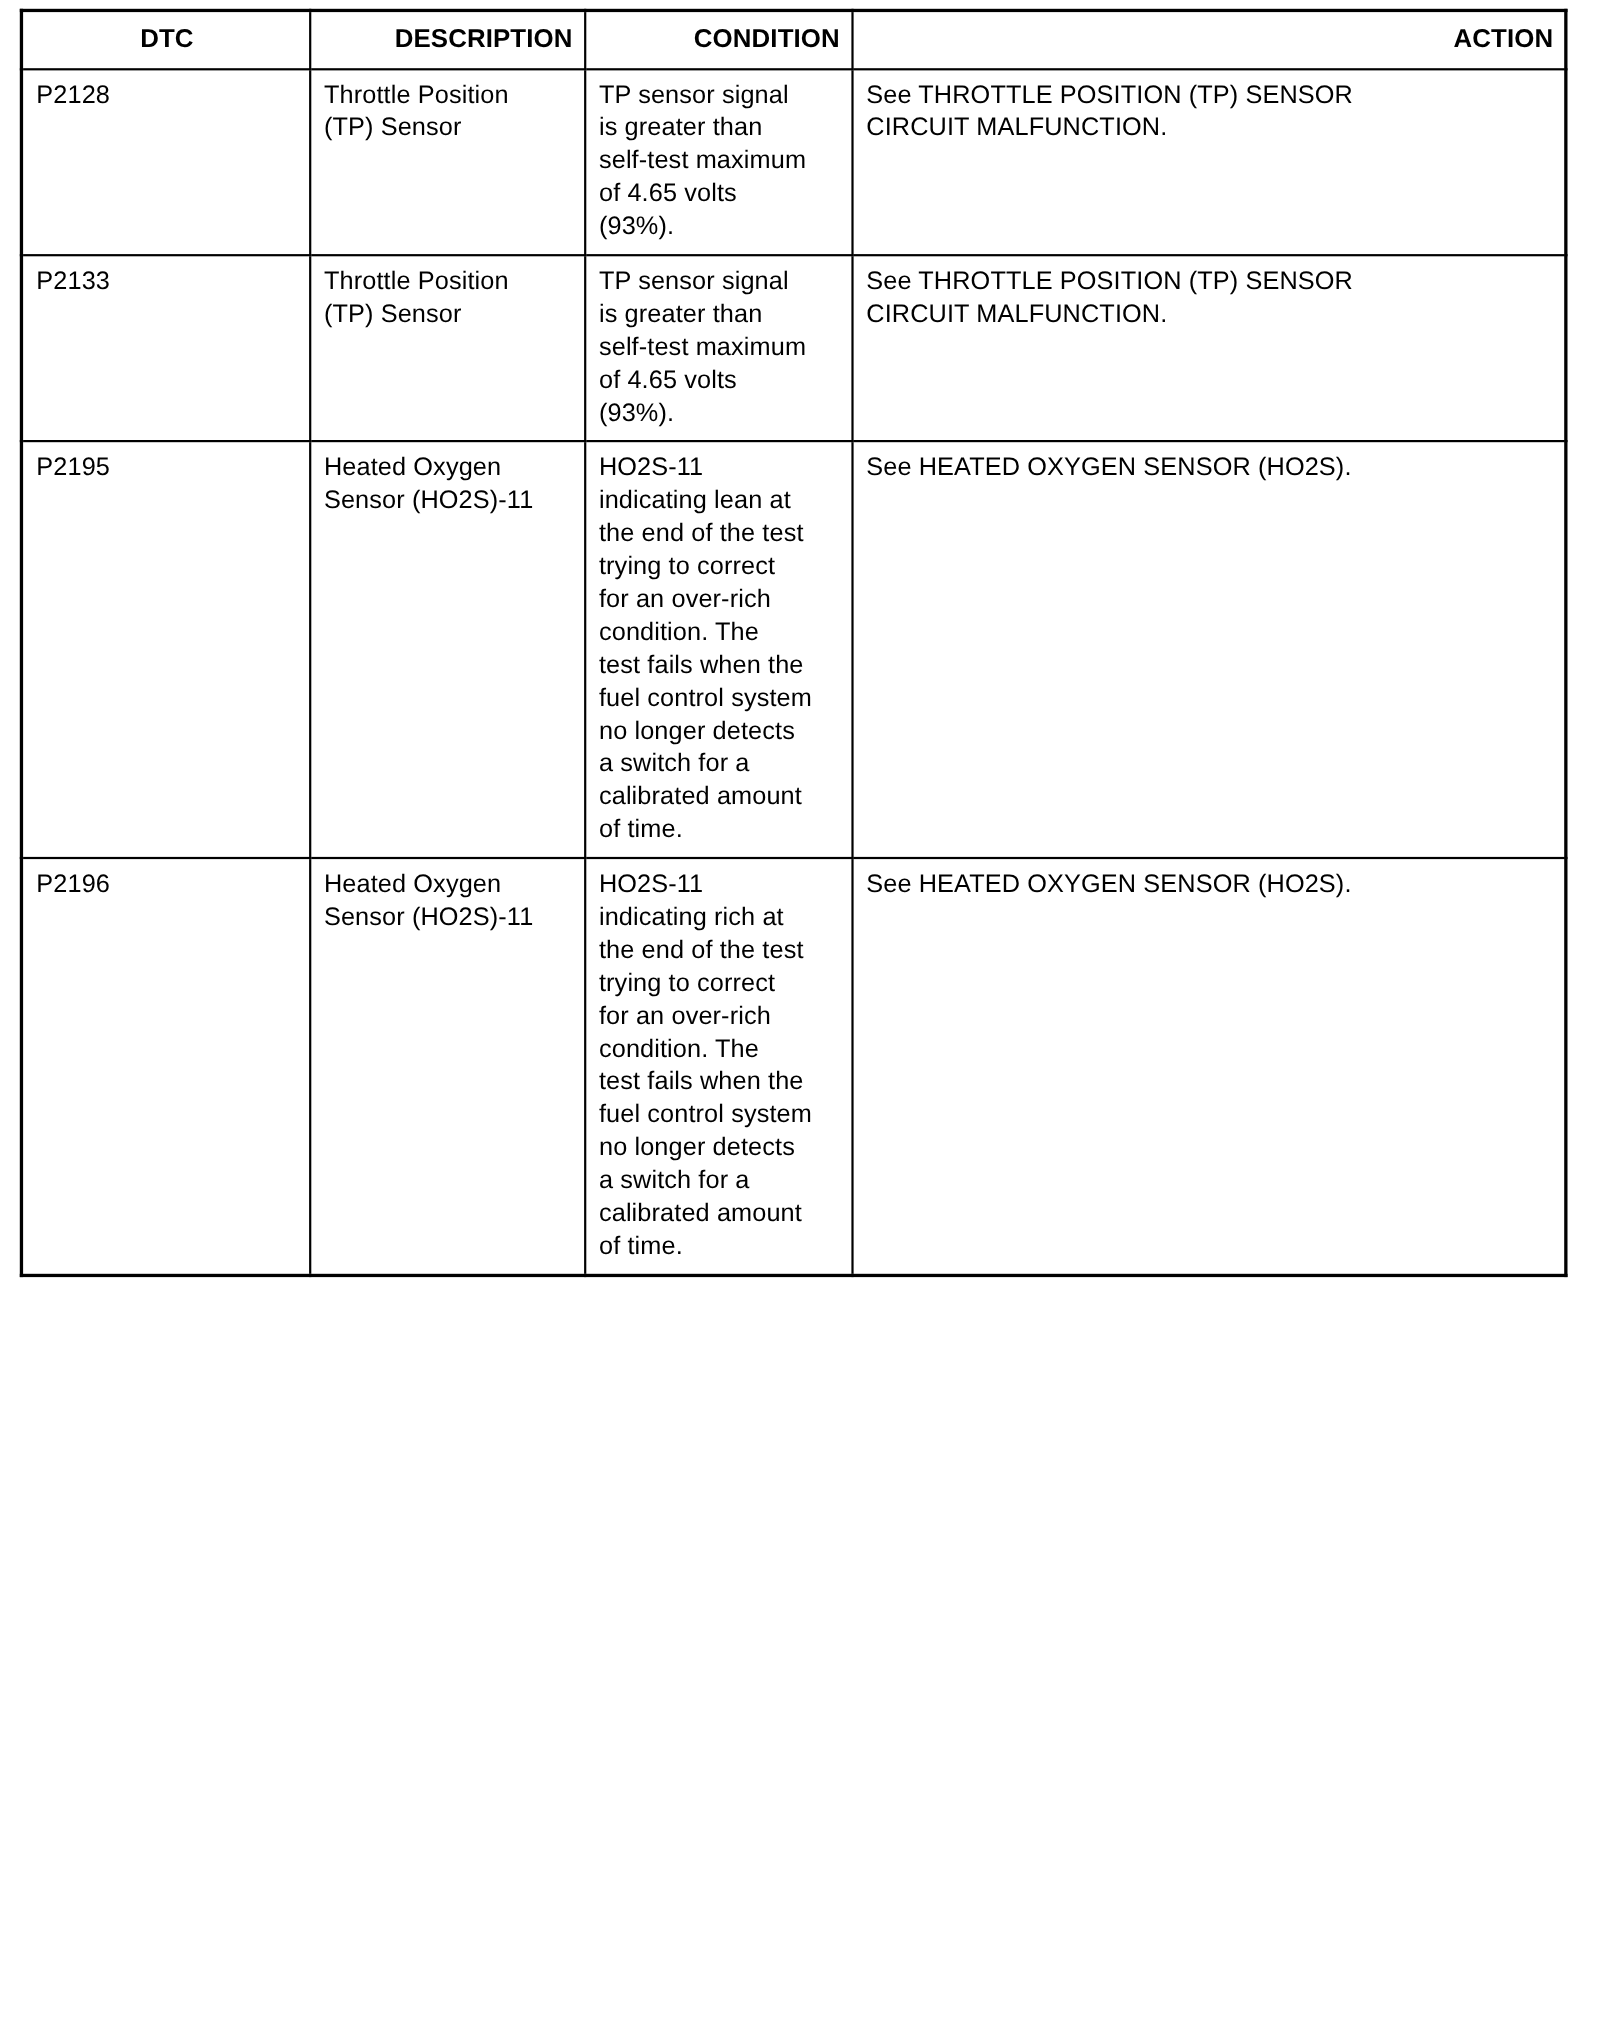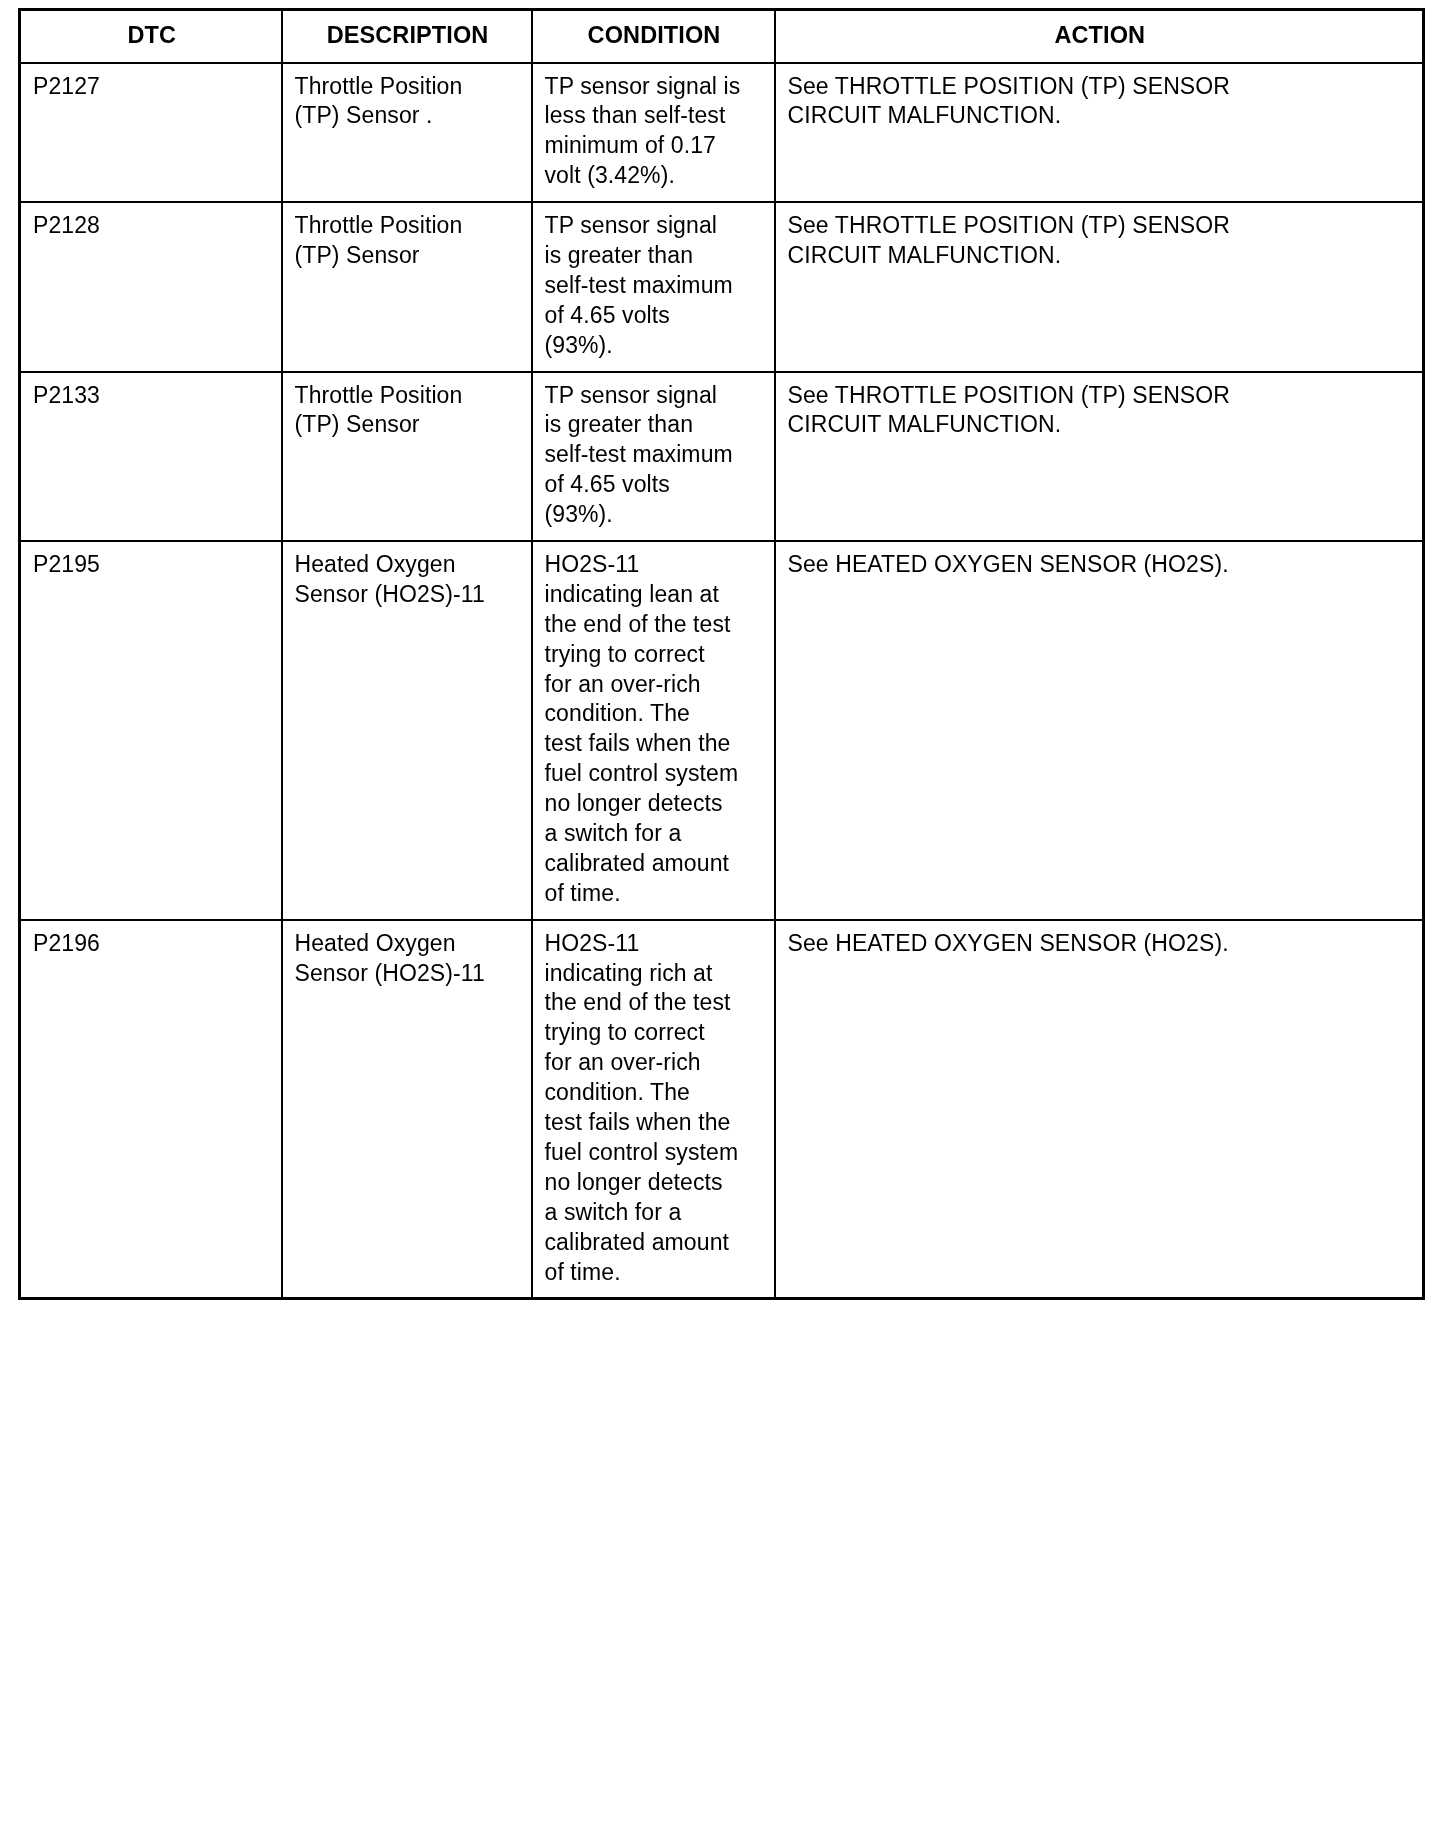--- a/index.html
+++ b/index.html
@@ -38,21 +38,21 @@
     line-height: 1.30;
     letter-spacing: 0.1px;
   }
   table.dtc-table thead th {
     font-weight: bold;
     padding-top: 9px;
     padding-bottom: 11px;
     font-size: 23.5px;
   }
   th.h-dtc { text-align: center; }
-  th.h-desc, th.h-cond, th.h-action { text-align: center; }
+  th.h-desc, th.h-cond, th.h-action { text-align: right; }
 
   td.cell-dtc    { white-space: pre-line; }
   td.cell-desc   { white-space: pre-line; }
   td.cell-cond   { white-space: pre-line; }
   td.cell-action { white-space: pre-line; }
 </style>
 </head>
 <body>
 
 <div class="page">
@@ -65,31 +65,20 @@
     </colgroup>
     <thead>
       <tr>
         <th class="h-dtc">DTC</th>
         <th class="h-desc">DESCRIPTION</th>
         <th class="h-cond">CONDITION</th>
         <th class="h-action">ACTION</th>
       </tr>
     </thead>
     <tbody>
-      <tr>
-        <td class="cell-dtc">P2127</td>
-        <td class="cell-desc">Throttle Position
-(TP) Sensor .</td>
-        <td class="cell-cond">TP sensor signal is
-less than self-test
-minimum of 0.17
-volt (3.42%).</td>
-        <td class="cell-action">See THROTTLE POSITION (TP) SENSOR
-CIRCUIT MALFUNCTION.</td>
-      </tr>
       <tr>
         <td class="cell-dtc">P2128</td>
         <td class="cell-desc">Throttle Position
 (TP) Sensor</td>
         <td class="cell-cond">TP sensor signal
 is greater than
 self-test maximum
 of 4.65 volts
 (93%).</td>
         <td class="cell-action">See THROTTLE POSITION (TP) SENSOR

